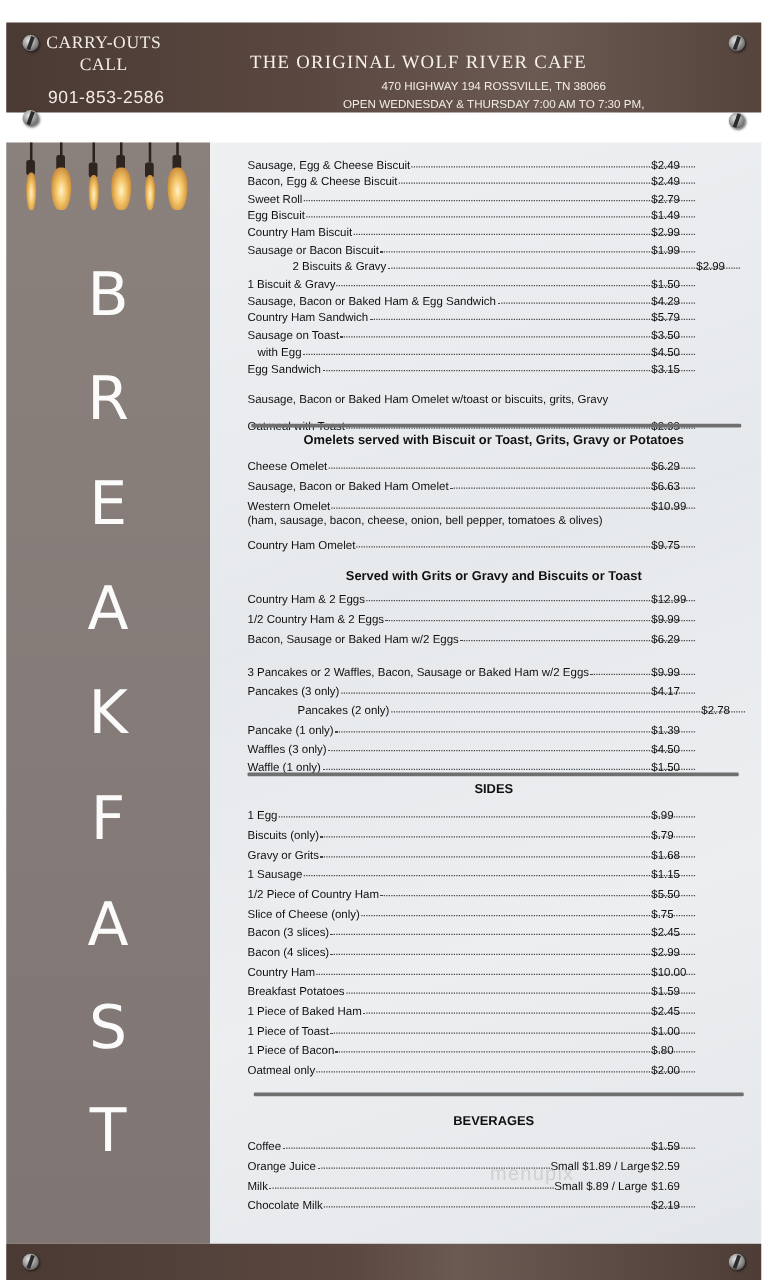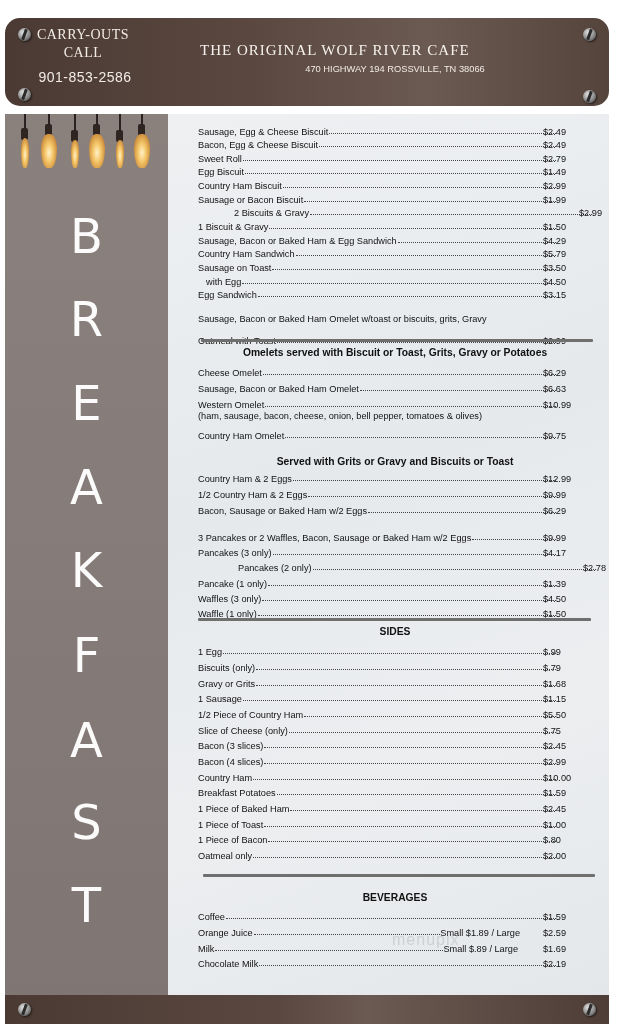--- a/index.html
+++ b/index.html
@@ -1,18 +1,18 @@
 <!DOCTYPE html>
 <html><head>
 <meta charset="utf-8">
 <style>
   html, body { margin:0; padding:0; }
   body { width:622px; height:1024px; background:#ffffff; position:relative; overflow:hidden; font-family:"Liberation Sans", sans-serif; }
-  .header { position:absolute; left:5px; top:18px; width:604px; height:88px;
-    background:linear-gradient(90deg,#4a3a33 0%,#5a4840 40%,#6b5a52 70%,#55443c 100%);border-radius:15px; }
+  .header { position:absolute; left:5px; top:18px; width:604px; height:72px;
+    background:linear-gradient(90deg,#4a3a33 0%,#5a4840 40%,#6b5a52 70%,#55443c 100%); }
   .screw { position:absolute; width:13px; height:13px; border-radius:50%;
     background:radial-gradient(circle at 40% 35%,#e6e6e6 0%,#9a9a9a 45%,#3a3a3a 100%);
     box-shadow:1px 1px 2px rgba(0,0,0,.6); }
   .screw::after { content:""; position:absolute; left:5px; top:1px; width:3px; height:11px; background:#2a2a2a; transform:rotate(20deg); }
   .carry { position:absolute; left:28px; top:8px; width:100px; text-align:center; color:#f2ece6;
     font-family:"Liberation Serif", serif; font-size:14px; line-height:18px; letter-spacing:.5px; }
   .phone { position:absolute; left:20px; top:51px; width:120px; text-align:center; color:#f2ece6; font-size:14px; letter-spacing:.5px; }
   .title { position:absolute; left:195px; top:24px; width:380px; text-align:left; color:#f6f1ec;
     font-family:"Liberation Serif", serif; font-size:15px; letter-spacing:1px; }
   .addr { position:absolute; left:245px; top:45px; width:290px; text-align:center; color:#f2ece6; font-size:9.3px; line-height:13.5px; }
@@ -26,21 +26,21 @@
     background:radial-gradient(ellipse at 50% 55%,#fff1c8 0%,#f5c76a 35%,#c98a3a 75%,#8a5a2a 100%); }
   .letter { position:absolute; left:0; width:163px; text-align:center; color:#fbfbfb; font-size:48px; line-height:48px; font-family:"DejaVu Sans", sans-serif; }
   .paper { position:absolute; left:168px; top:114px; width:441px; height:881px;
     background:linear-gradient(160deg,#eef0f2 0%,#e6e9ec 40%,#eceef0 70%,#e4e7ea 100%); }
   .footer { position:absolute; left:5px; top:995px; width:604px; height:29px;
     background:linear-gradient(90deg,#4a3a33 0%,#5a4840 45%,#6b5a52 60%,#4d3d36 100%); }
   .row { position:absolute; left:198px; width:360px; height:14px; font-size:9.2px; color:#111; display:flex; align-items:flex-end; }
   .row .name { white-space:nowrap; }
   .row .dots { flex:1; border-bottom:1px dotted #444; margin:0 2px 3px 1px; }
   .row .extra { white-space:nowrap; }
-  .row .price { position:absolute; left:345px; bottom:0; white-space:nowrap; }
+  .row .price { position:absolute; left:323px; bottom:0; white-space:nowrap; }
   .note { position:absolute; left:198px; font-size:9.2px; color:#111; white-space:nowrap; }
   .heading { position:absolute; left:198px; width:394px; text-align:center; font-size:10.3px; font-weight:bold; color:#111; }
   .divider { position:absolute; height:3px; background:#6f6f6f; border-radius:1px; }
   .watermark { position:absolute; left:392px; top:931px; font-size:16px; color:rgba(160,160,160,.35); letter-spacing:1px; }
 </style>
 </head>
 <body>
 
 <div class="header">
   <div class="screw" style="left:13px;top:10px;"></div>
@@ -48,20 +48,21 @@
   <div class="screw" style="left:578px;top:10px;"></div>
   <div class="screw" style="left:578px;top:72px;"></div>
   <div class="carry">
     <div>CARRY-OUTS</div>
     <div>CALL</div>
   </div>
   <div class="phone">901-853-2586</div>
   <div class="title">THE ORIGINAL WOLF RIVER CAFE</div>
   <div class="addr">
     <div>470 HIGHWAY 194   ROSSVILLE, TN 38066</div>
+    <div>OPEN WEDNESDAY &amp; THURSDAY  7:00 AM TO 7:30 PM,</div>
   </div>
 </div>
 
 <div class="sidebar">
   <div class="bulbs">
     <div class="bulb" style="left:6px;">
         <div class="wire" style="left:3px;height:14px;"></div>
         <div class="socket" style="left:0;top:14px;width:7px;"></div>
         <div class="glass" style="left:0;top:24px;width:8px;height:30px;"></div>
       </div>

